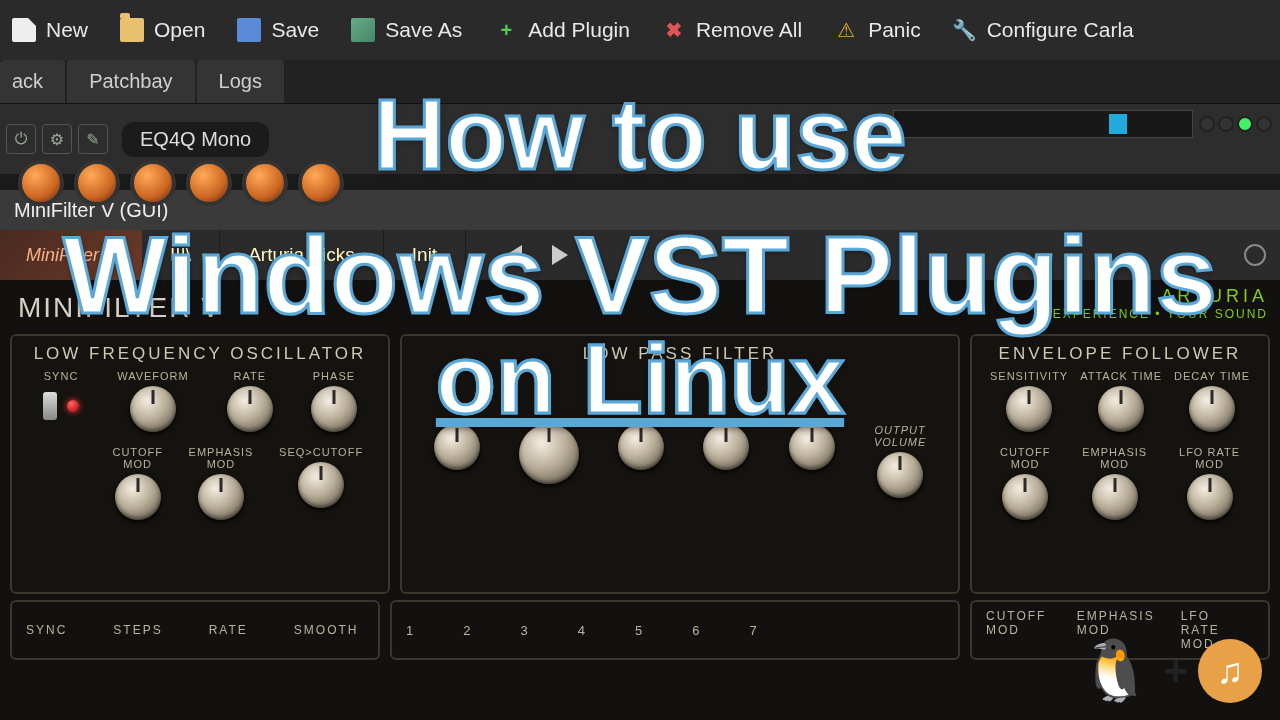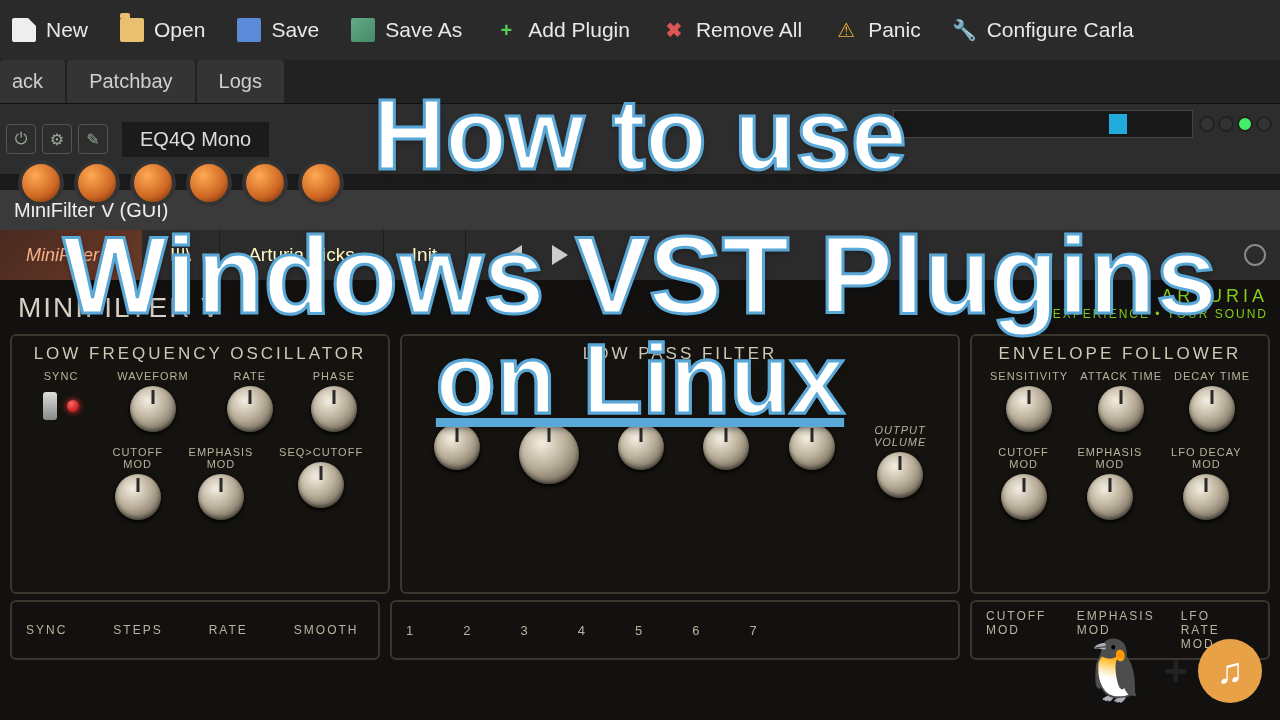--- a/index.html
+++ b/index.html
@@ -22,21 +22,21 @@
 
 
 .tabs { height:44px; background:#222; display:flex; align-items:flex-end; border-bottom:1px solid #111; }
 .tab { padding:10px 22px; font-size:20px; color:#cfcfcf; background:#343434; margin-right:2px; border-radius:4px 4px 0 0; cursor:pointer; }
 .tab:first-child{padding-left:12px;}
 
 
 .rack { height:70px; background:#2d2d2d; display:flex; align-items:center; padding:0 6px; position:relative; }
 .rackctrls { display:flex; gap:6px; align-items:center; padding-right:14px; }
 .rc { width:30px;height:30px;border:1px solid #555;border-radius:4px;display:flex;align-items:center;justify-content:center;color:#9a9;font-size:16px;}
-.mono { background:#1b1b1b; padding:6px 18px; border-radius:0; font-size:20px; }
+.mono { background:#1b1b1b; padding:6px 18px; border-radius:12px; font-size:20px; }
 .knob-row { display:flex; gap:10px; margin-left:10px; position:absolute; left:8px; top:56px; }
 .kn { width:46px;height:46px;border-radius:50%;background:radial-gradient(circle at 35% 30%,#fa5,#c62 60%,#521);border:4px solid #333; }
 .meters { position:absolute; right:8px; top:6px; display:flex; align-items:center; gap:6px; }
 .meter { width:300px;height:28px;background:#181818;border:1px solid #444;position:relative;}
 .mblock{position:absolute;top:3px;bottom:3px;background:#2ad;width:18px;left:72%;}
 .leds{display:flex;gap:3px;}
 .led{width:16px;height:16px;border-radius:50%;background:#333;border:2px solid #222;}
 .led.on{background:#4e6;}
 
 
@@ -280,21 +280,21 @@
             <div class="clab">CUTOFF
 MOD</div>
             <div class="knob"></div>
           </div>
         <div class="cell">
             <div class="clab">EMPHASIS
 MOD</div>
             <div class="knob"></div>
           </div>
         <div class="cell">
-            <div class="clab">LFO DECAY
+            <div class="clab">LFO RATE
 MOD</div>
             <div class="knob"></div>
           </div>
       </div>
     </div>
   </div>
 
   <div class="bottom-row">
     <div class="seq-track" style="width:370px;flex:none;">
       <div class="seqlabels">

